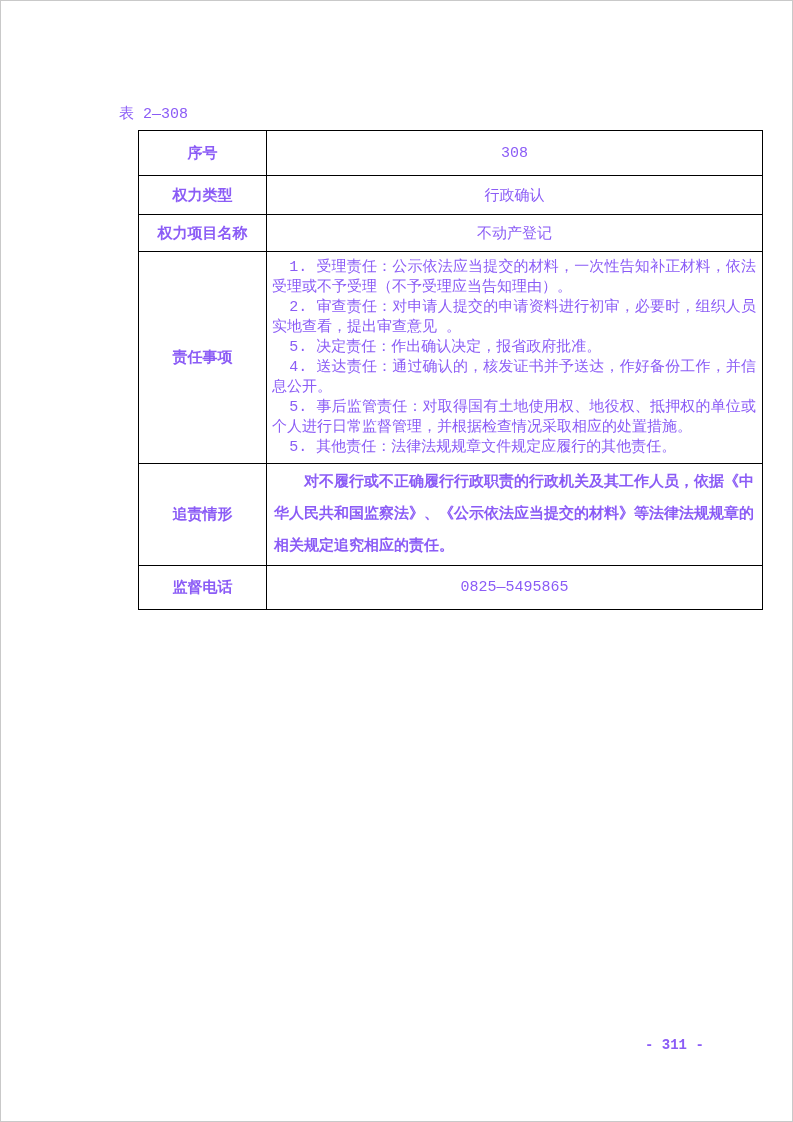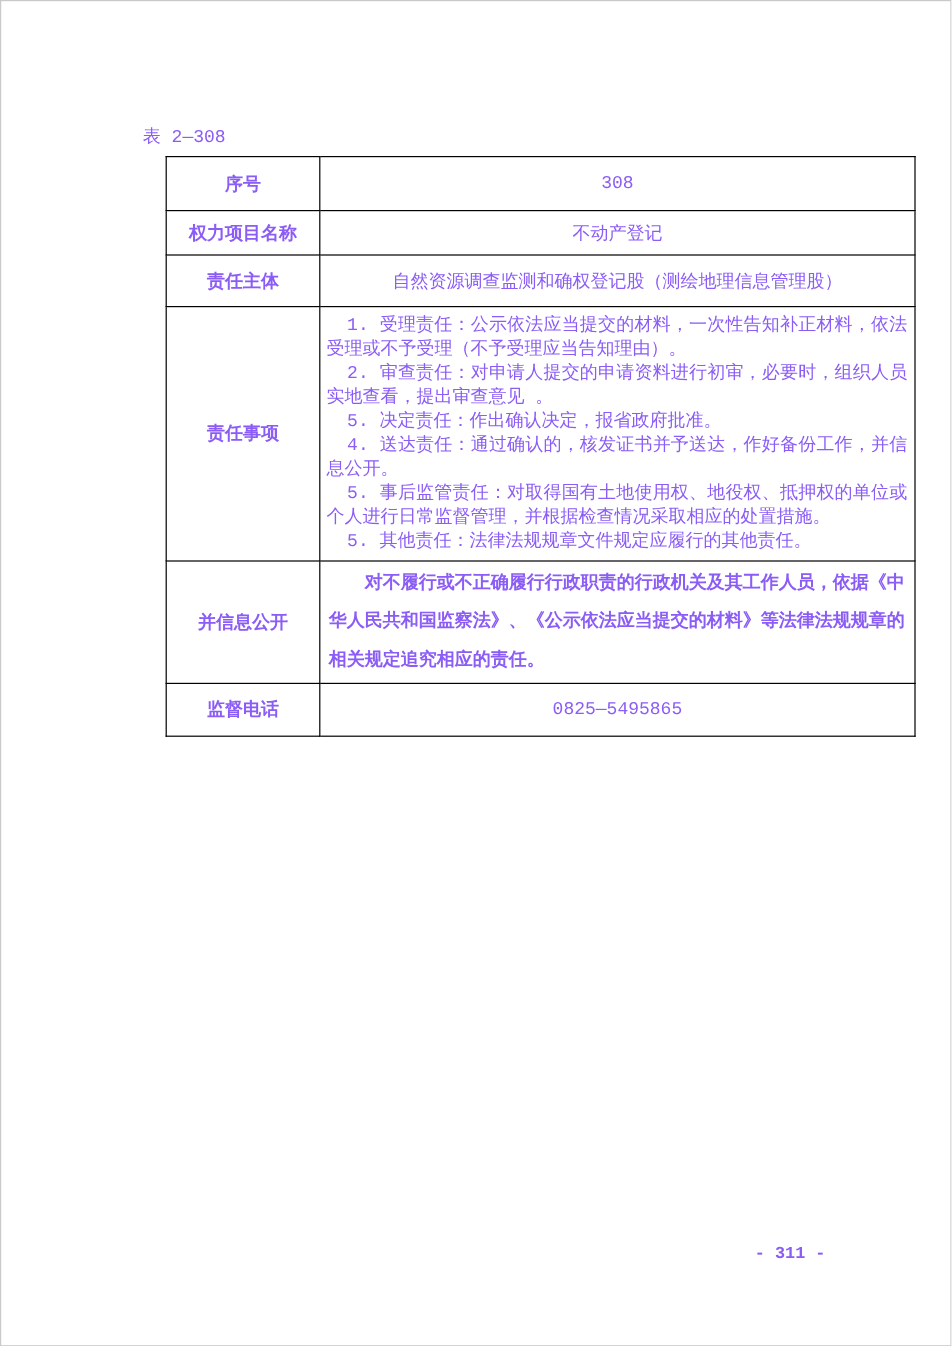--- a/index.html
+++ b/index.html
@@ -68,21 +68,21 @@
     text-align: justify;
   }
   td.account p {
     margin: 0;
     font-weight: bold;
     line-height: 32px;
     text-indent: 2em;
   }
   .footer {
     position: absolute;
-    left: 628px;
+    left: 644px;
     top: 1036px;
     font-size: 14px;
     font-weight: bold;
   }
 </style>
 </head>
 <body>
 
 <div class="page">
 
@@ -91,41 +91,41 @@
   <table class="doc-table">
     <colgroup>
       <col class="col-label">
       <col>
     </colgroup>
     <tbody>
       <tr class="r1">
         <td class="label">序号</td>
         <td class="value">308</td>
       </tr>
+      <tr class="r2">
+        <td class="label">权力类型</td>
+        <td class="value">行政确认</td>
+      </tr>
       <tr class="r3">
         <td class="label">权力项目名称</td>
         <td class="value">不动产登记</td>
-      </tr>
-      <tr class="r4">
-        <td class="label">责任主体</td>
-        <td class="value">自然资源调查监测和确权登记股（测绘地理信息管理股）</td>
       </tr>
       <tr class="r5">
         <td class="label">责任事项</td>
         <td class="duty">
             <p>1. 受理责任：公示依法应当提交的材料，一次性告知补正材料，依法受理或不予受理（不予受理应当告知理由）。</p>
             <p>2. 审查责任：对申请人提交的申请资料进行初审，必要时，组织人员实地查看，提出审查意见 。</p>
             <p>5. 决定责任：作出确认决定，报省政府批准。</p>
             <p>4. 送达责任：通过确认的，核发证书并予送达，作好备份工作，并信息公开。</p>
             <p>5. 事后监管责任：对取得国有土地使用权、地役权、抵押权的单位或个人进行日常监督管理，并根据检查情况采取相应的处置措施。</p>
             <p>5. 其他责任：法律法规规章文件规定应履行的其他责任。</p>
           </td>
       </tr>
       <tr class="r6">
-        <td class="label">并信息公开</td>
+        <td class="label">追责情形</td>
         <td class="account">
           <p>对不履行或不正确履行行政职责的行政机关及其工作人员，依据《中华人民共和国监察法》、《公示依法应当提交的材料》等法律法规规章的相关规定追究相应的责任。</p>
         </td>
       </tr>
       <tr class="r7">
         <td class="label">监督电话</td>
         <td class="value">0825—5495865</td>
       </tr>
     </tbody>
   </table>

